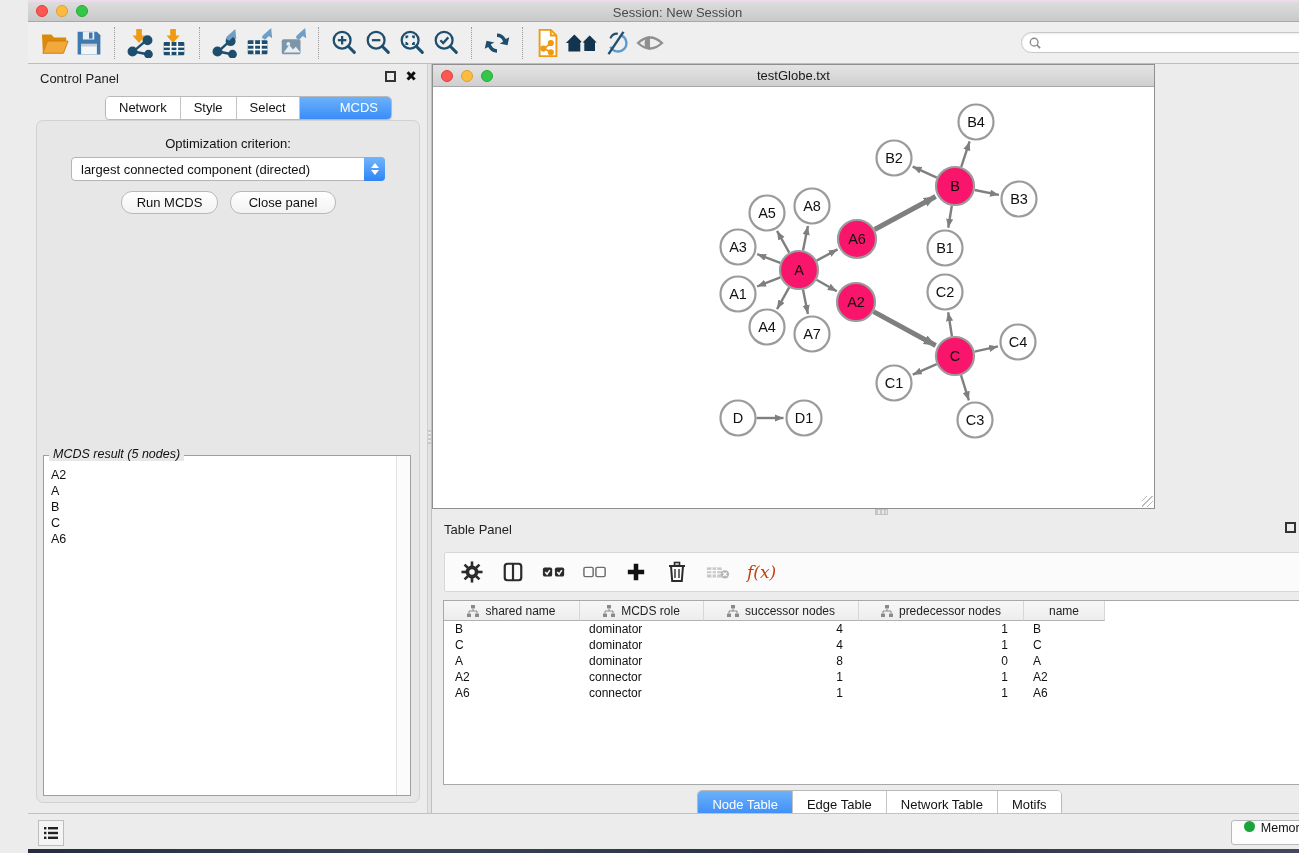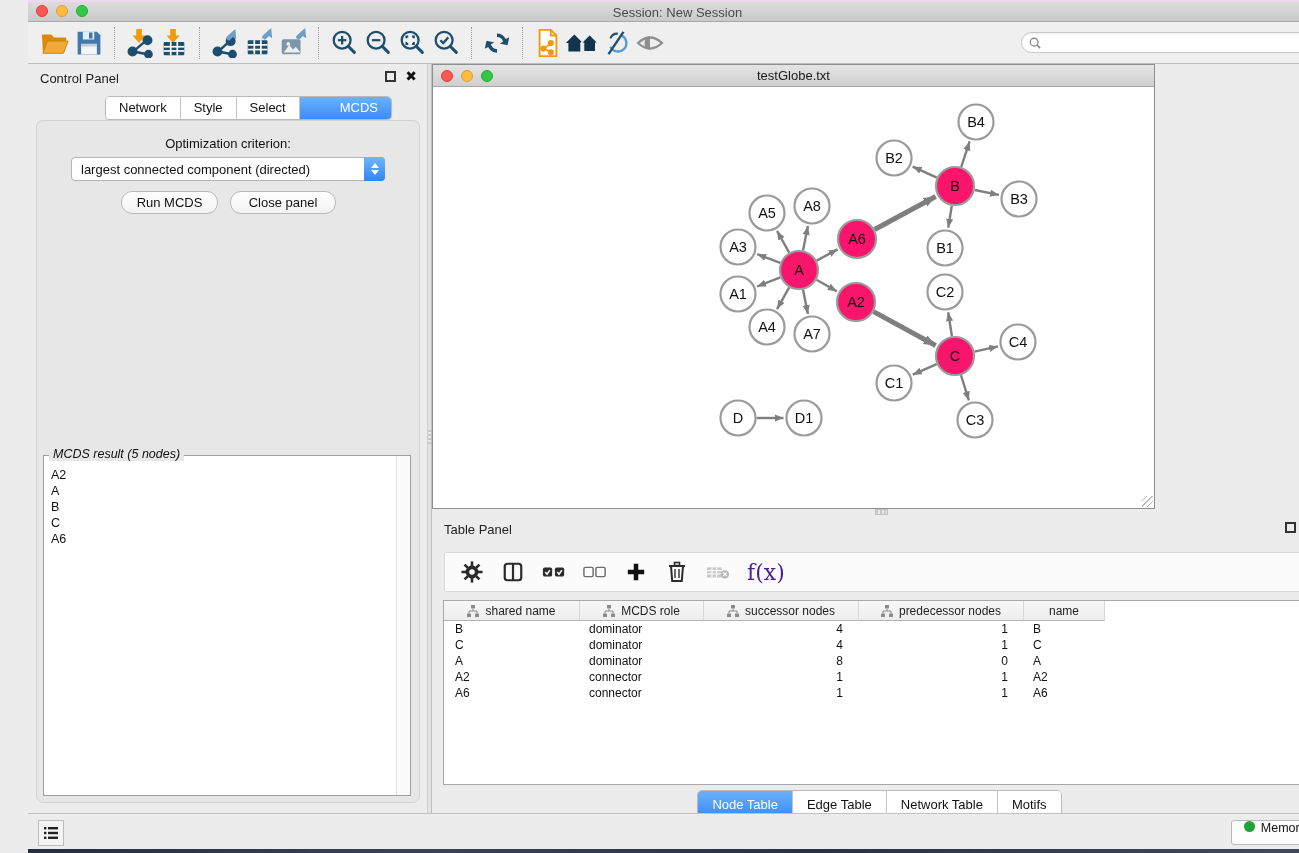--- a/index.html
+++ b/index.html
@@ -81,21 +81,21 @@
 
   
   .h-divider { position:absolute; left:0; top:445px; width:895px; height:6px; background:#ececec; }
   .h-divider .grip { position:absolute; left:443px; top:0; width:13px; height:6px; background:repeating-linear-gradient(90deg,#c9c9c9 0 2px, #e9e9e9 2px 4px); border:1px solid #c2c2c2; }
 
   
   .table-panel { position:absolute; left:0; top:451px; width:895px; height:298px; background:#ececec; }
   .tp-toolbar { position:absolute; left:12px; top:37px; width:872px; height:40px; background:#fbfbfb; border:1px solid #d8d8d8; border-radius:2px;
     display:flex; align-items:center; gap:17px; padding-left:15px; }
   .tp-ic { display:flex; align-items:center; justify-content:center; width:24px; height:24px; }
-  .fx-label { font-family:"DejaVu Serif","Liberation Serif",serif; font-size:22px; color:#4c1d95; }
+  .fx-label { font-family:"DejaVu Serif","Liberation Serif",serif; font-style:italic; font-size:17px; color:#c2410c; }
 
   .data-table { position:absolute; left:11px; top:85px; width:877px; height:185px; background:#fff; border:1px solid #a8a8a8; overflow:hidden; }
   .tbl-grid { display:grid; grid-template-columns:136px 124px 155px 165px 81px 1fr; }
   .th { height:20px; background:linear-gradient(#f7f7f7,#ededed); border-right:1px solid #d7d7d7; border-bottom:1px solid #b2b2b2;
     display:flex; align-items:center; justify-content:center; gap:6px; font-size:12px; color:#222; }
   .th.no-style { background:transparent; border:none; }
   .td { height:16px; font-size:12px; color:#111; line-height:16px; white-space:nowrap; }
   .td.l { padding-left:11px; text-align:left; }
   .td.l2 { padding-left:9px; }
   .td.r { padding-right:16px; text-align:right; }

